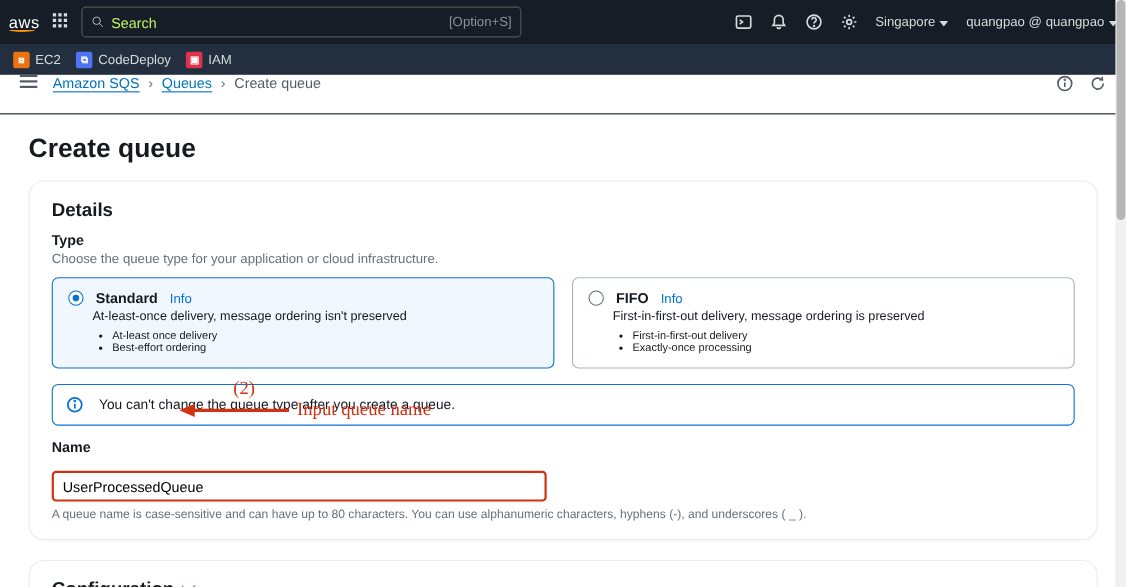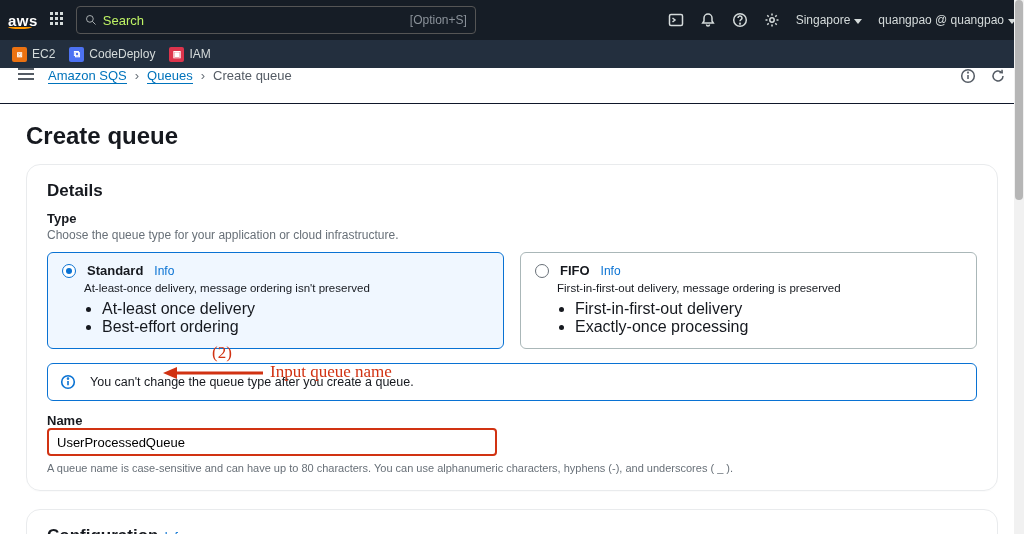--- a/index.html
+++ b/index.html
@@ -1,18 +1,18 @@
 <!DOCTYPE html>
 <html><head>
 <meta charset="utf-8">
 <style>
   *{box-sizing:border-box;margin:0;padding:0;font-family:"Amazon Ember","Helvetica Neue",Arial,sans-serif}
   body{width:1024px;height:534px;overflow:hidden;background:#fff;color:#16191f;position:relative}
   .topbar{height:40px;background:#161d26;display:flex;align-items:center;padding:0 8px;color:#d5dbdb;font-size:13px}
-  .aws-logo{font-weight:bold;color:#fff;font-size:15px;margin-right:12px;letter-spacing:.5px}
+  .aws-logo{font-weight:normal;color:#fff;font-size:15px;margin-right:12px;letter-spacing:.5px}
   .aws-logo .smile{display:block;height:1px;border-bottom:2px solid #ff9900;width:24px;border-radius:0 0 50% 50%/0 0 100% 100%;margin-top:-2px}
   .grid-icon{width:16px;height:16px;display:grid;grid-template-columns:repeat(3,3px);grid-template-rows:repeat(3,3px);gap:2px;margin-right:10px}
   .grid-icon span{background:#d5dbdb}
   .search{flex:0 0 400px;height:28px;background:transparent;border:1px solid #555;border-radius:4px;display:flex;align-items:center;padding:0 8px}
   .search svg{width:12px;height:12px;flex:none;margin-right:6px}
   .search-hint{margin-left:auto;color:#8a9199;font-size:12px}
   .topbar-right{margin-left:auto;display:flex;align-items:center;gap:16px}
   .top-icon{width:16px;height:16px;display:flex;align-items:center;justify-content:center}
   .top-icon svg{width:16px;height:16px;stroke:#d5dbdb;fill:none;stroke-width:1.5}
   .region,.user{font-size:12px;white-space:nowrap}
@@ -39,25 +39,25 @@
   .hint{font-size:12px;color:#687078;margin-top:2px}
   .radio-row{display:flex;gap:16px;margin-top:10px}
   .radio-card{flex:1;border:1px solid #aab7b8;border-radius:6px;padding:10px 14px 12px 14px;font-size:12.5px}
   .radio-card.selected{border-color:#0972d3;background:#f0f7ff}
   .radio-head{display:flex;align-items:center;gap:11px;font-weight:700;font-size:13px}
   .radio-dot{width:14px;height:14px;border:1px solid #687078;border-radius:50%;flex:none;position:relative;background:#fff}
   .selected .radio-dot{border-color:#0972d3}
   .selected .radio-dot::after{content:"";position:absolute;inset:3px;background:#0972d3;border-radius:50%}
   .info-link{color:#0972d3;font-weight:400;font-size:12px}
   .radio-sub{margin:4px 0 6px 22px;font-size:11.5px;color:#16191f}
-  .radio-card ul{margin-left:40px;font-size:16px}
+  .radio-card ul{margin-left:40px;font-size:10px}
   .alert{margin-top:14px;border:1px solid #0972d3;border-radius:6px;padding:10px 12px;display:flex;align-items:center;gap:14px;font-size:12.5px}
   .alert svg{width:16px;height:16px;flex:none;stroke:#0972d3;fill:none;stroke-width:1.6}
   .name-row{margin-top:12px;position:relative}
-  .name-input{width:450px;height:28px;border:2.5px solid #d13212;border-radius:4px;padding:0 8px;font-size:13px;margin-top:0}
+  .name-input{width:450px;height:28px;border:2.5px solid #d13212;border-radius:4px;padding:0 8px;font-size:13px;margin-top:14px}
   .sub-hint{font-size:11px;color:#687078;margin-top:6px}
   .panel h2 .info-link{font-size:12px;margin-left:6px}
   .scrollbar{position:absolute;right:0;top:0;width:10px;height:534px;background:#f1f1f1}
   .scrollbar .thumb{position:absolute;top:0;left:1px;width:8px;height:200px;background:#b6b6b6;border-radius:4px}
   
   .ann{position:absolute;pointer-events:none;color:#d13212;font-family:"Comic Sans MS","Bradley Hand",cursive;font-size:17px}
 </style>
 </head>
 <body>
 

